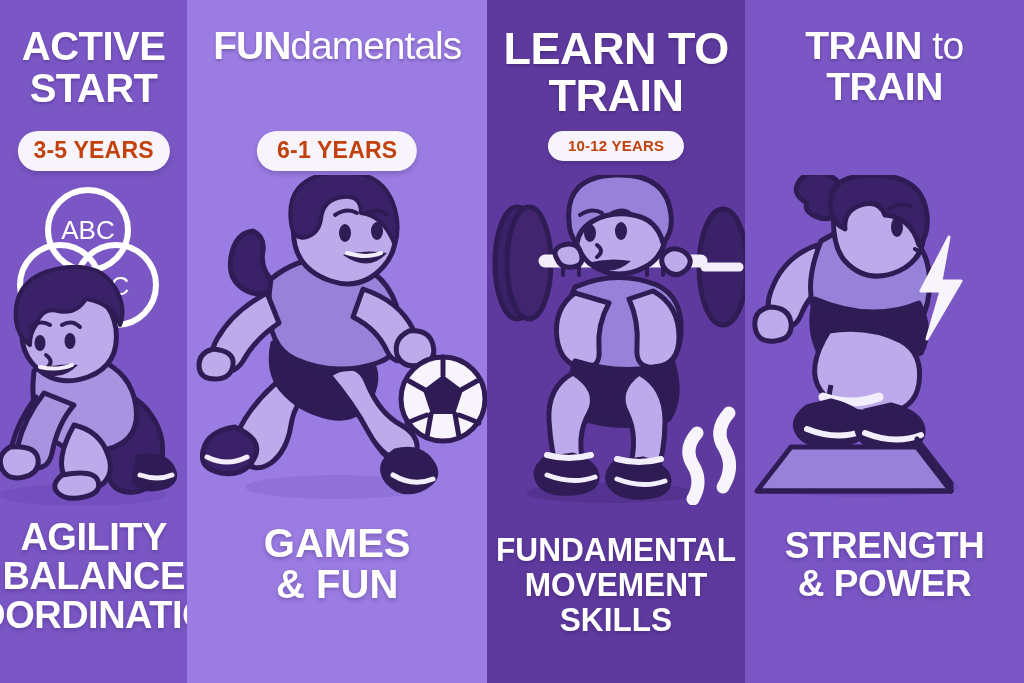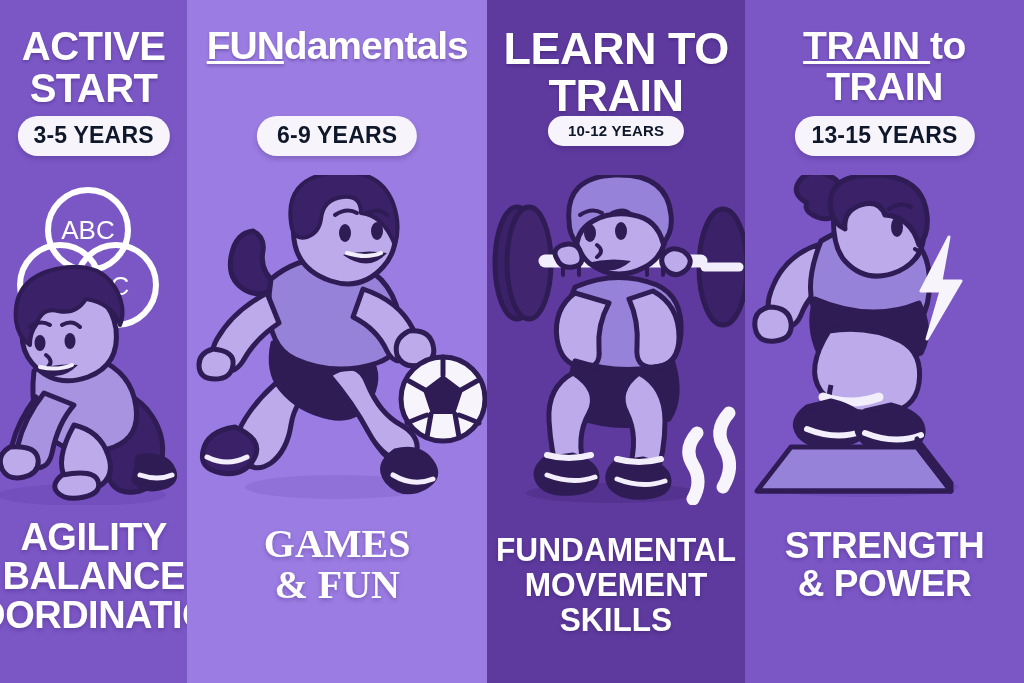--- a/index.html
+++ b/index.html
@@ -43,31 +43,31 @@
     line-height: 1.04;
     letter-spacing: -0.5px;
     text-shadow: 0 2px 3px rgba(40,16,80,0.30);
     white-space: nowrap;
   }
   .p1 .title { font-size: 40px; }
   .p2 .title { font-size: 39px; letter-spacing: -1px; }
   .p3 .title { font-size: 45px; }
   .p4 .title { font-size: 39px; }
   .t-line { display: block; }
-  .lite { font-weight: 700; margin-top: 45px; }
-  .semi { font-weight: 700; text-decoration: underline; }
+  .lite { font-weight: 400; margin-top: 45px; }
+  .semi { font-weight: 700; }
 
   
   .badge {
     position: absolute;
-    top: 116px;
+    top: 131px;
     left: 50%;
     transform: translateX(-50%);
     background: #f7f5fb;
-    color: #0f172a;
+    color: #c2410c;
     border-radius: 999px;
     padding: 6px 20px 7px 20px;
     font-size: 22px;
     font-weight: 700;
     letter-spacing: 0.2px;
     white-space: nowrap;
     box-shadow: 0 3px 5px rgba(40,16,80,0.22);
   }
   .p1 .badge { font-size: 23px; padding: 6px 16px 7px 16px; }
   .p2 .badge { font-size: 23px; }
@@ -92,21 +92,21 @@
     transform: translateX(-50%);
     width: 160%;
     text-align: center;
     color: #ffffff;
     font-weight: 700;
     line-height: 1.03;
     text-shadow: 0 2px 4px rgba(40,16,80,0.30);
     white-space: nowrap;
   }
   .p1 .caption { font-size: 38px; bottom: 48px; letter-spacing: -0.5px; }
-  .p2 .caption { font-size: 40px; bottom: 78px; font-family: Liberation Serif, serif; }
+  .p2 .caption { font-size: 40px; bottom: 78px; }
   .p3 .caption { font-size: 34px; bottom: 46px; transform: translateX(-50%) scaleX(0.93); }
   .p4 .caption { font-size: 37px; bottom: 80px; letter-spacing: -0.5px; }
   .c-line { display: block; }
 </style>
 </head>
 <body>
 
 <div class="board">
 
   <div class="panel p1">
@@ -170,21 +170,21 @@
       <span class="c-line">COORDINATION</span>
     </div>
   </div>
 
   <div class="panel p2">
 
     <div class="title">
       <span class="t-line"><span class="semi">FUN</span><span class="lite">damentals</span></span>
     </div>
 
-    <div class="badge">6-9 YEARS</div>
+    <div class="badge">6-1 YEARS</div>
 
     <div class="art">
       <svg width="314" height="330" viewBox="0 0 314 330">
         <ellipse cx="150" cy="312" rx="92" ry="12" fill="#8b6bd2" opacity="0.65"></ellipse>
 
         <path d="M66 56 q-18 2 -22 26 q-4 24 16 34 q16 8 30 -6 q-18 -14 -14 -34 q2 -14 -10 -20 Z" fill="#3a2168" stroke="#2f1c55" stroke-width="5" stroke-linejoin="round"></path>
 
         <path d="M112 192 q-34 20 -54 52 q-14 22 -4 38 q12 18 30 6 q16 -12 20 -38 q4 -26 26 -40 Z" fill="#bcaaea" stroke="#2f1c55" stroke-width="5" stroke-linejoin="round"></path>
 
         <path d="M48 252 q-28 4 -32 24 q-4 18 18 22 q24 4 34 -16 q8 -18 -20 -30 Z" fill="#3a2168" stroke="#2f1c55" stroke-width="5" stroke-linejoin="round"></path>
@@ -303,21 +303,20 @@
     </div>
   </div>
 
   <div class="panel p4">
 
     <div class="title">
       <span class="t-line"><span class="semi">TRAIN </span><span class="lite">to</span></span>
       <span class="t-line">TRAIN</span>
     </div>
 
-    <div class="badge">13-15 YEARS</div>
 
     <div class="art">
       <svg width="244" height="330" viewBox="0 0 244 330">
         <ellipse cx="118" cy="312" rx="96" ry="10" fill="#6b48b4" opacity="0.55"></ellipse>
 
         <path d="M62 28 q-18 -10 -6 -24 q14 -14 34 0 q16 14 6 30 q-10 14 -24 8 q-14 -6 -10 -14 Z" fill="#3a2168" stroke="#2f1c55" stroke-width="5" stroke-linejoin="round"></path>
 
         <path d="M72 70 q-34 12 -46 46 q-8 22 6 32 q16 10 24 -8 q8 -22 32 -36 Z" fill="#bcaaea" stroke="#2f1c55" stroke-width="5" stroke-linejoin="round"></path>
         <path d="M24 132 q-16 4 -14 20 q2 16 20 14 q18 -2 16 -18 q-2 -16 -22 -16 Z" fill="#bcaaea" stroke="#2f1c55" stroke-width="5" stroke-linejoin="round"></path>
 

